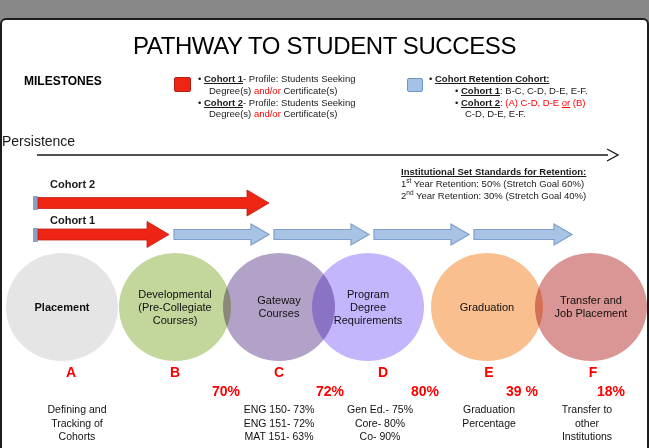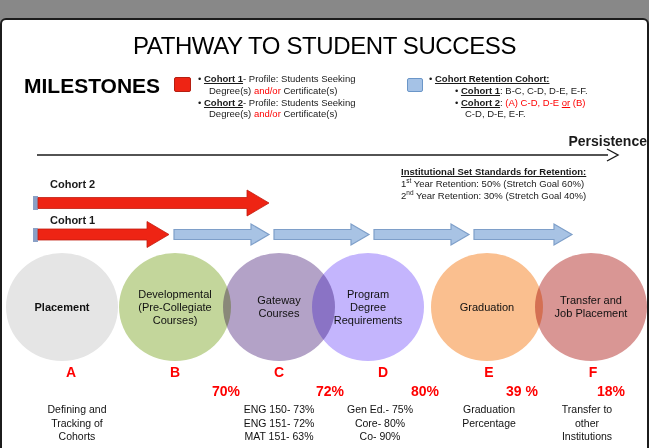--- a/index.html
+++ b/index.html
@@ -7,31 +7,31 @@
   #slide{
     position:relative;width:649px;height:448px;background:#fff;
     border:2px solid #1c1c1c;border-radius:6px;overflow:hidden;
     font-family:"Liberation Sans",sans-serif;color:#1a1a1a;margin:18px auto;
   }
   .abs{position:absolute;}
   .u{text-decoration:underline;}
   .b{font-weight:700;}
   .redtxt{color:var(--text-red);}
   #title{left:0;top:12px;width:100%;text-align:center;font-size:24px;font-weight:400;letter-spacing:-0.4px;color:#000;}
-  #milestones{left:22px;top:54px;font-size:21px;font-weight:700;color:#000;text-align:center;}
+  #milestones{left:22px;top:54px;font-size:12px;font-weight:700;color:#000;text-align:center;}
   .swatch{position:absolute;border-radius:2px;}
   #swatch-red{left:172px;top:57px;width:17px;height:15px;background:var(--accent-red);border:1px solid #b51f12;}
   #swatch-blue{left:405px;top:58px;width:16px;height:14px;background:var(--legend-blue-fill);border:1px solid var(--legend-blue-edge);}
   .legend{font-size:9.5px;line-height:11.8px;}
   #legend-profiles{left:196px;top:53px;width:185px;}
   #legend-retention{left:427px;top:53px;width:210px;}
   .hang{padding-left:11px;text-indent:-11px;}
   .hang2{padding-left:10px;text-indent:-10px;}
   .subitems{margin-left:26px;}
-  #persistence-label{left:0;top:113px;width:100%;text-align:right;font-size:14px;font-weight:700;}
+  #persistence-label{left:0;top:113px;width:100%;text-align:left;font-size:14px;font-weight:400;}
   #inst{left:399px;top:146px;width:205px;font-size:9.5px;line-height:12px;}
   #inst .hdr{font-weight:700;text-decoration:underline;}
   sup{font-size:6.5px;vertical-align:super;line-height:0;}
   .cohort-label{font-size:11px;font-weight:700;}
   #cohort2-label{left:48px;top:158px;}
   #cohort1-label{left:48px;top:194px;}
   #arrow-layer{left:0;top:0;width:649px;height:448px;pointer-events:none;}
   .circle{
     position:absolute;top:233px;width:112px;height:108px;border-radius:50%;
     mix-blend-mode:multiply;display:flex;align-items:center;justify-content:center;

